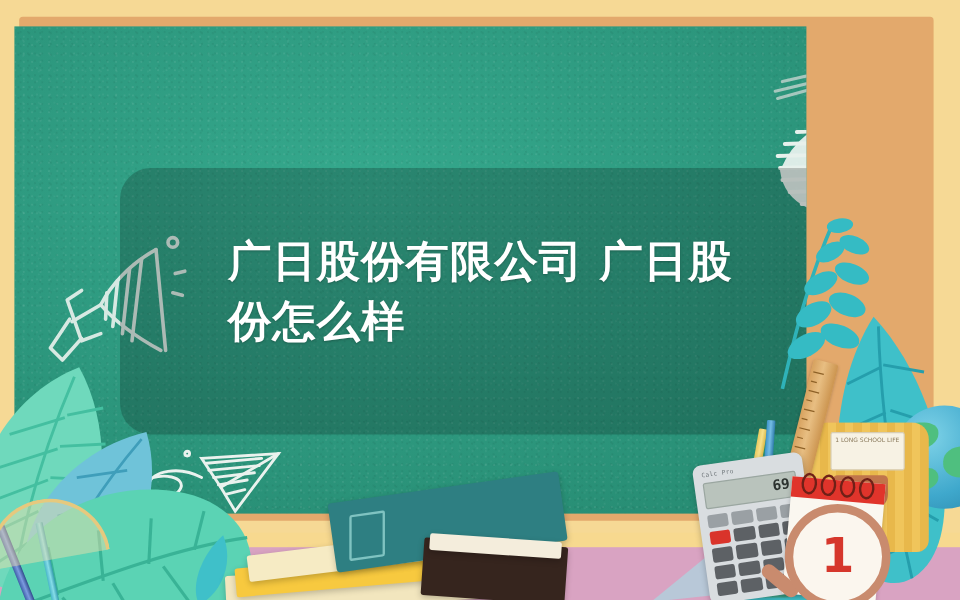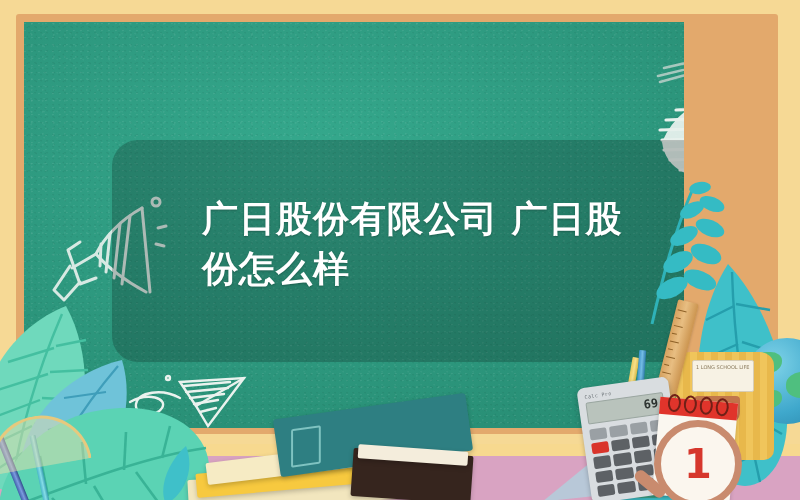--- a/index.html
+++ b/index.html
@@ -11,21 +11,21 @@
   .stage{position:relative;width:800px;height:500px;overflow:hidden;background:#F6D995;}
 
   
   .desk-pink{position:absolute;left:0;top:452px;width:800px;height:48px;background:#D9A3C2;}
   .desk-yellow{position:absolute;left:0;top:430px;width:800px;height:26px;background:#F7D98F;}
   .desk-tan{position:absolute;left:0;top:418px;width:800px;height:16px;background:#E8B277;}
 
   
   .frame-outer{position:absolute;left:0;top:0;width:800px;height:444px;background:#F6D995;}
   .frame-inner{position:absolute;left:16px;top:14px;width:762px;height:420px;background:#E3A96C;border-radius:3px;}
-  .board{position:absolute;left:24px;top:22px;width:660px;height:406px;
+  .board{position:absolute;left:12px;top:22px;width:660px;height:406px;
     background:
       radial-gradient(ellipse 620px 360px at 44% 34%, #35A98D 0%, #2E9A80 48%, #25886F 100%);
     overflow:hidden;}
   .board-grain{position:absolute;inset:0;opacity:.22;
     background-image:
       radial-gradient(circle at 12% 22%, rgba(255,255,255,.35) 0 .6px, transparent 1.1px),
       radial-gradient(circle at 38% 61%, rgba(0,0,0,.28) 0 .6px, transparent 1.1px),
       radial-gradient(circle at 71% 17%, rgba(255,255,255,.28) 0 .6px, transparent 1.1px),
       radial-gradient(circle at 86% 78%, rgba(0,0,0,.24) 0 .6px, transparent 1.1px),
       radial-gradient(circle at 55% 90%, rgba(255,255,255,.22) 0 .6px, transparent 1.1px);

